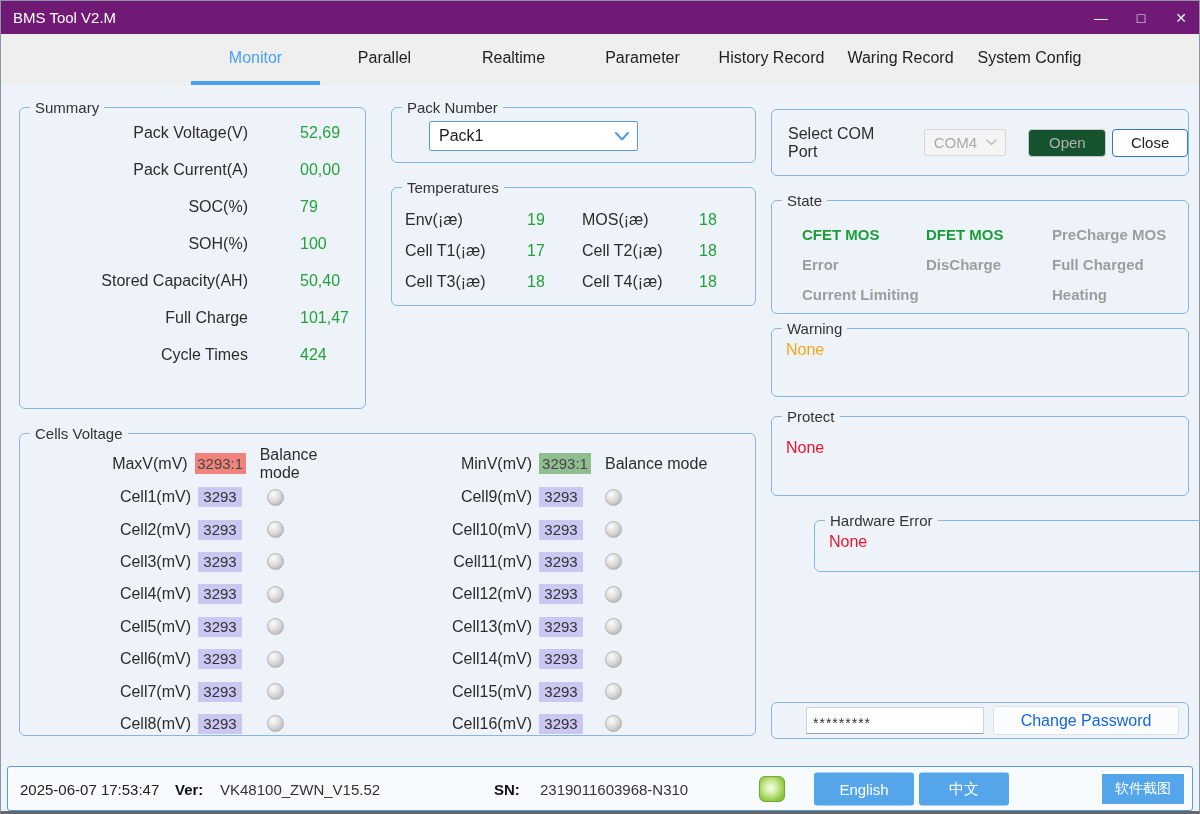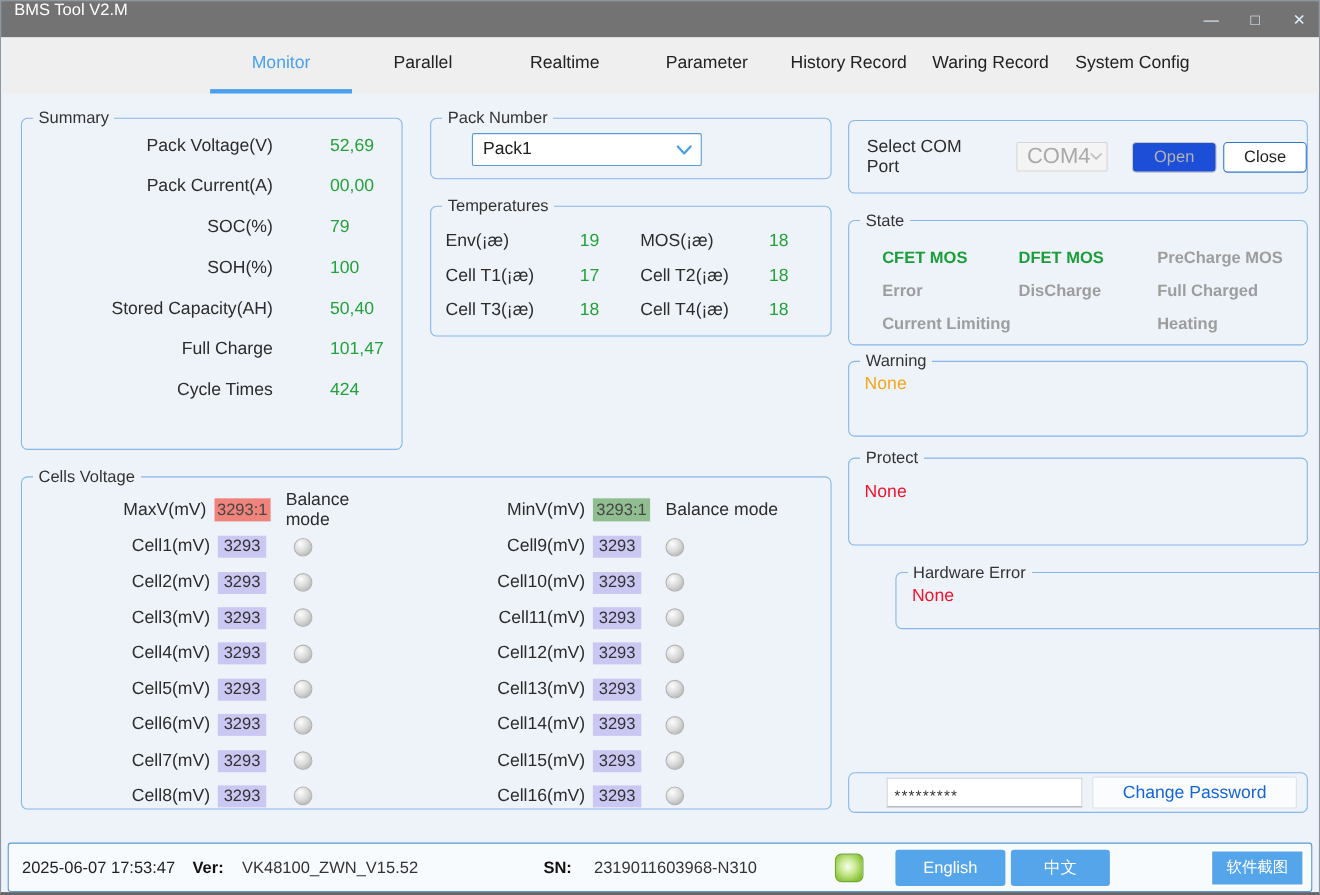--- a/index.html
+++ b/index.html
@@ -12,22 +12,22 @@
     color:#333;
   }
   .window {
     position:absolute; left:0; top:0; width:1200px; height:814px;
     border:1px solid #8b97a3; border-bottom:3px solid #63676b;
     background:#EEF3FA;
   }
   
   .titlebar {
     position:absolute; left:0; top:0; width:100%; height:33px;
-    background:#737373; color:#fff;
-    display:flex; align-items:flex-start; padding-left:12px;
+    background:#701a75; color:#fff;
+    display:flex; align-items:center; padding-left:12px;
     font-size:15px;
   }
   .win-controls {
     position:absolute; right:10px; top:0; height:33px;
     display:flex; align-items:center; gap:24px;
     color:#dcedfc; font-size:14px;
   }
   .win-controls span { cursor:default; width:16px; text-align:center; }
   
   .tabbar {
@@ -73,25 +73,25 @@
     padding:8px 0 0 13px; font-size:16px;
   }
   .temp-grid span { height:31px; display:flex; align-items:center; }
   .t-lbl { color:#2c2c2c; }
   .t-val { color:#23A23A; }
   
   #combox { left:770px; top:108px; width:418px; height:67px; display:flex; align-items:center; }
   .com-lbl { font-size:16px; color:#2c2c2c; margin-left:16px; }
   .combo.disabled {
     width:83px; height:27px; margin-left:16px;
-    background:#f4f4f4; border:1px solid #d6d6d6; color:#a9a9a9; font-size:20px;
+    background:#f4f4f4; border:1px solid #d6d6d6; color:#a9a9a9; font-size:15px;
   }
   .btn-open {
     width:78px; height:28px; margin-left:22px;
-    background:#1d4ed8; border:1px solid #c9c9c9; border-radius:4px;
+    background:#14532d; border:1px solid #c9c9c9; border-radius:4px;
     color:#b2b2b2; font-size:15px;
   }
   .btn-close {
     width:76px; height:28px; margin-left:6px;
     background:#fff; border:1px solid #3077C8; border-radius:4px;
     color:#222; font-size:15px;
   }
   
   #state { left:770px; top:191px; width:418px; height:122px; }
   .state-grid {

